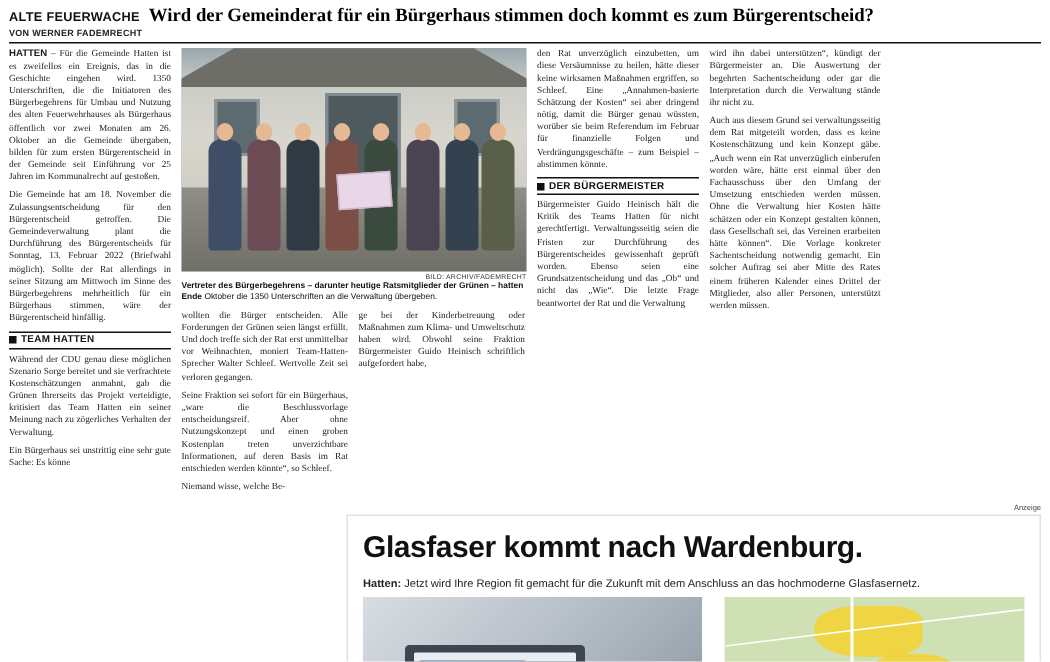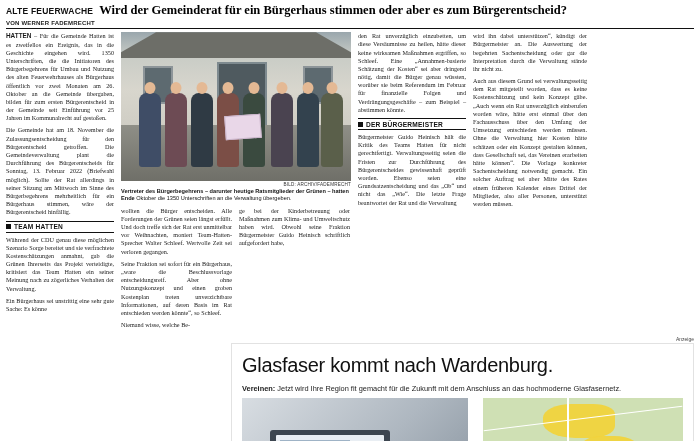--- a/index.html
+++ b/index.html
@@ -220,21 +220,21 @@
     height: 152px;
     background: #ffffff;
     border: 0.6px solid #e2e2e2;
     overflow: hidden;
     box-sizing: border-box;
   }
   .ad-headline {
     position: absolute;
     left: 10px; top: 10px;
     font-family: "Liberation Sans", sans-serif;
-    font-weight: normal;
+    font-weight: bold;
     font-size: 20px;
     letter-spacing: -0.3px;
     color: #111;
   }
   .ad-sub {
     position: absolute;
     left: 10px; top: 40px;
     font-family: "Liberation Sans", sans-serif;
     font-size: 7.4px;
     color: #222;
@@ -295,21 +295,21 @@
     margin-top: 3px;
   }
 </style>
 </head>
 <body>
 
 <div class="page">
 
   <div class="kicker-row">
     <span class="kicker">ALTE FEUERWACHE</span>
-    <span class="headline">Wird der Gemeinderat für ein Bürgerhaus stimmen oder aber es zum Bürgerentscheid?</span>
+    <span class="headline">Wird der Gemeinderat für ein Bürgerhaus stimmen doch kommt es zum Bürgerentscheid?</span>
   </div>
   <div class="byline">VON WERNER FADEMRECHT</div>
   <div class="rule"></div>
 
   <div class="cols">
 
     <div class="col">
       <p class="body"><span class="lead-tag">HATTEN</span> <span>– Für die Gemeinde Hatten ist es zweifellos ein Ereignis, das in die Geschichte eingehen wird. 1350 Unterschriften, die die Initiatoren des Bürgerbegehrens für Umbau und Nutzung des alten Feuerwehrhauses als Bürgerhaus öffentlich vor zwei Monaten am 26. Oktober an die Gemeinde übergaben, bilden für zum ersten Bürgerentscheid in der Gemeinde seit Einführung vor 25 Jahren im Kommunalrecht auf gestoßen.</span></p>
       <p class="body">Die Gemeinde hat am 18. November die Zulassungsentscheidung für den Bürgerentscheid getroffen. Die Gemeindeverwaltung plant die Durchführung des Bürgerentscheids für Sonntag, 13. Februar 2022 (Briefwahl möglich). Sollte der Rat allerdings in seiner Sitzung am Mittwoch im Sinne des Bürgerbegehrens mehrheitlich für ein Bürgerhaus stimmen, wäre der Bürgerentscheid hinfällig.</p>
       <div class="sec-head">
@@ -391,21 +391,21 @@
     </div>
   </div>
 
   <div class="bottom-row">
     <div style="width:230px;"></div>
     <div>
       <div class="ad-label">Anzeige</div>
       <div class="ad">
         <div class="ad-headline">Glasfaser kommt nach Wardenburg.</div>
         <div class="ad-sub">
-          <b>Vereinen:</b>
+          <b>Hatten:</b>
           <span>Jetzt wird Ihre Region fit gemacht für die Zukunft mit dem Anschluss an das hochmoderne Glasfasernetz.</span>
         </div>
         <div class="ad-photo">
           <div class="ad-laptop">
             <div class="ad-screen">
               <div class="ad-screen-bar" style="top:5px;width:70px;"></div>
 
             </div>
           </div>
 

